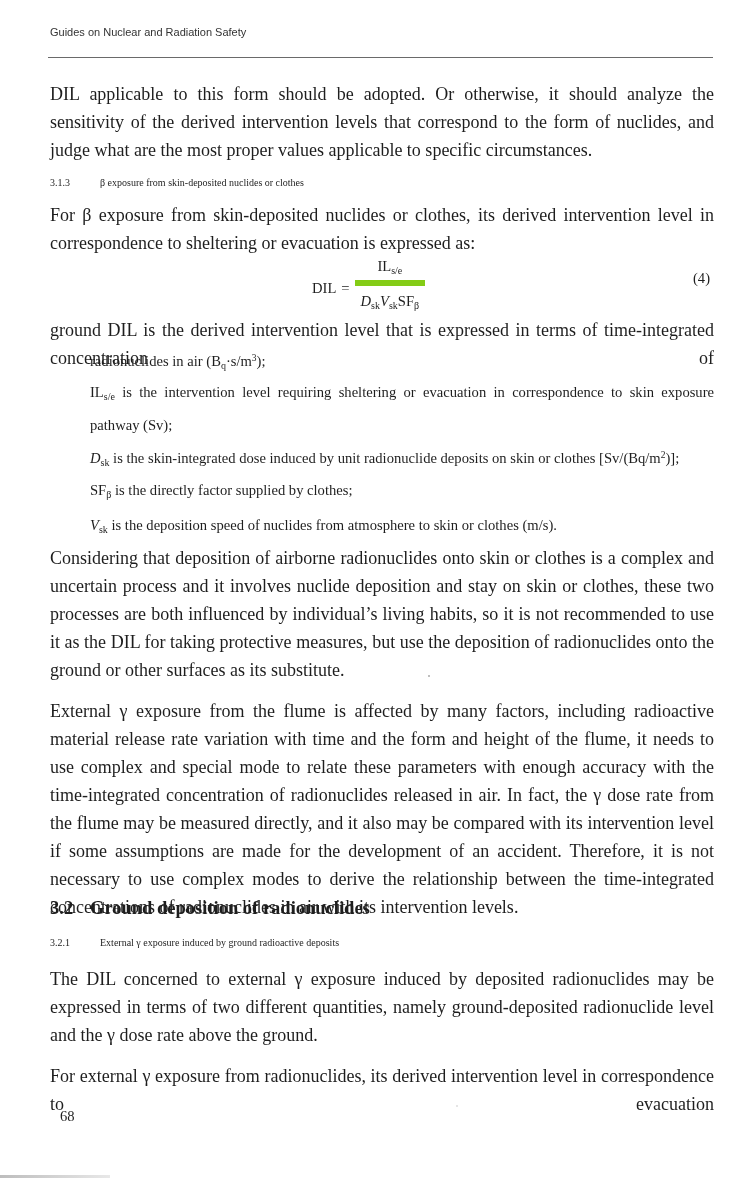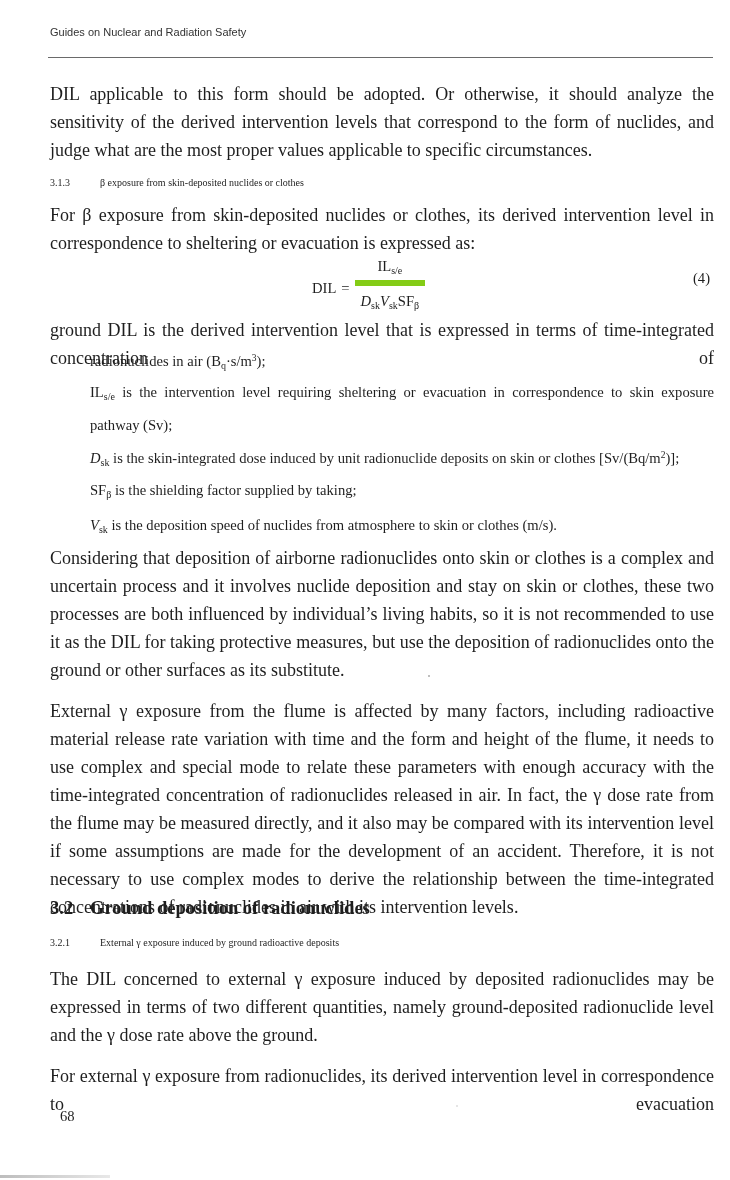--- a/index.html
+++ b/index.html
@@ -145,21 +145,21 @@
   <div class="indent" style="top:378px;">
     <p style="text-align-last:justify;"><span>IL</span><sub>s/e</sub><span> is the intervention level requiring sheltering or evacuation in correspondence to skin exposure</span></p>
     <p>pathway (Sv);</p>
   </div>
 
   <div class="indent" style="top:441px;">
     <i>D</i><sub>sk</sub><span> is the skin-integrated dose induced by unit radionuclide deposits on skin or clothes [Sv/(Bq/m</span><sup>2</sup><span>)];</span>
   </div>
 
   <div class="indent" style="top:476px;">
-    <span>SF</span><sub>β</sub><span> is the shielding factor supplied by taking;</span>
+    <span>SF</span><sub>β</sub><span> is the directly factor supplied by clothes;</span>
   </div>
 
   <div class="indent" style="top:511px;">
     <i>V</i><sub>sk</sub><span> is the deposition speed of nuclides from atmosphere to skin or clothes (m/s).</span>
   </div>
 
   <div class="body" style="top:544px;">
     <p>Considering that deposition of airborne radionuclides onto skin or clothes is a complex and uncertain process and it involves nuclide deposition and stay on skin or clothes, these two processes are both influenced by individual’s living habits, so it is not recommended to use it as the DIL for taking protective measures, but use the deposition of radionuclides onto the ground or other surfaces as its substitute.</p>
   </div>
 

